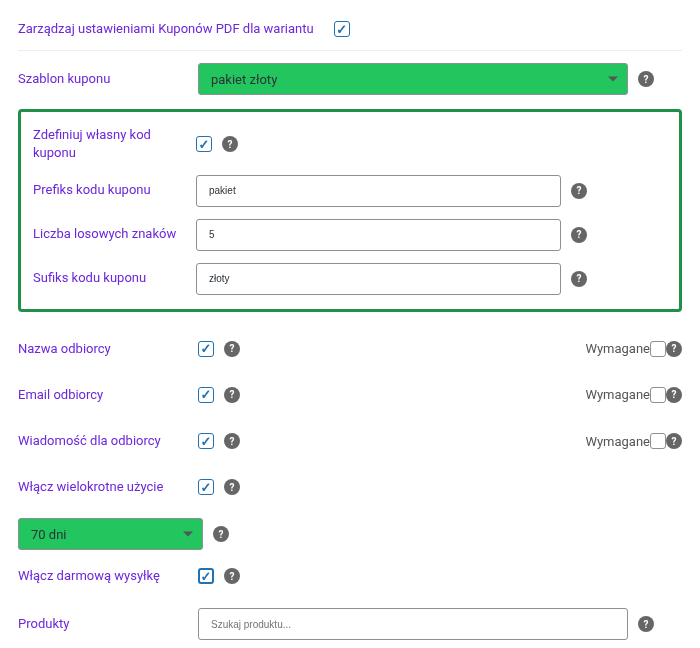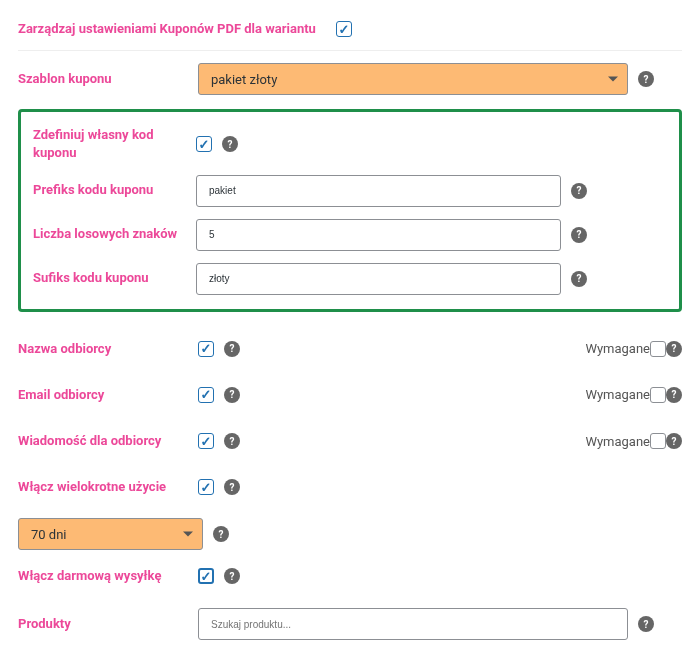--- a/index.html
+++ b/index.html
@@ -25,23 +25,22 @@
       padding-bottom: 12px;
       margin-bottom: 4px;
     }
     .row.spaced {
       padding: 14px 0;
       justify-content: center;
     }
     .label {
       width: 180px;
       flex-shrink: 0;
-      color: #ec4899;
+      color: #6d28d9;
       line-height: 1.4;
-      font-weight: bold;
     }
     .label-multiline {
       width: 163px;
     }
     .controls {
       display: flex;
       align-items: center;
       flex: 1;
       gap: 10px;
     }
@@ -93,21 +92,21 @@
       position: relative;
       flex: 1;
       max-width: 430px;
     }
     .select {
       width: 100%;
       height: 32px;
       border: 1px solid #8c8f94;
       border-radius: 3px;
       padding: 0 30px 0 12px;
-      background: #fdba74;
+      background: #22c55e;
       font-size: 13px;
       color: #2c3338;
       display: flex;
       align-items: center;
       cursor: pointer;
     }
     .select-wrap.small {
       max-width: 185px;
     }
     .select-wrap::after {

